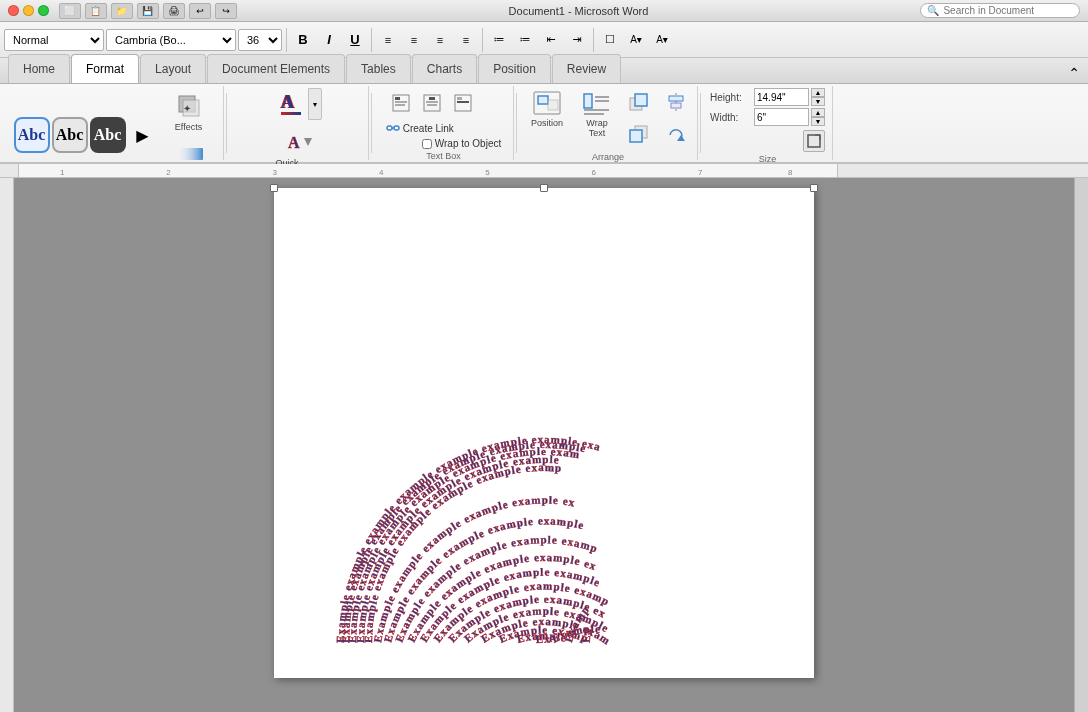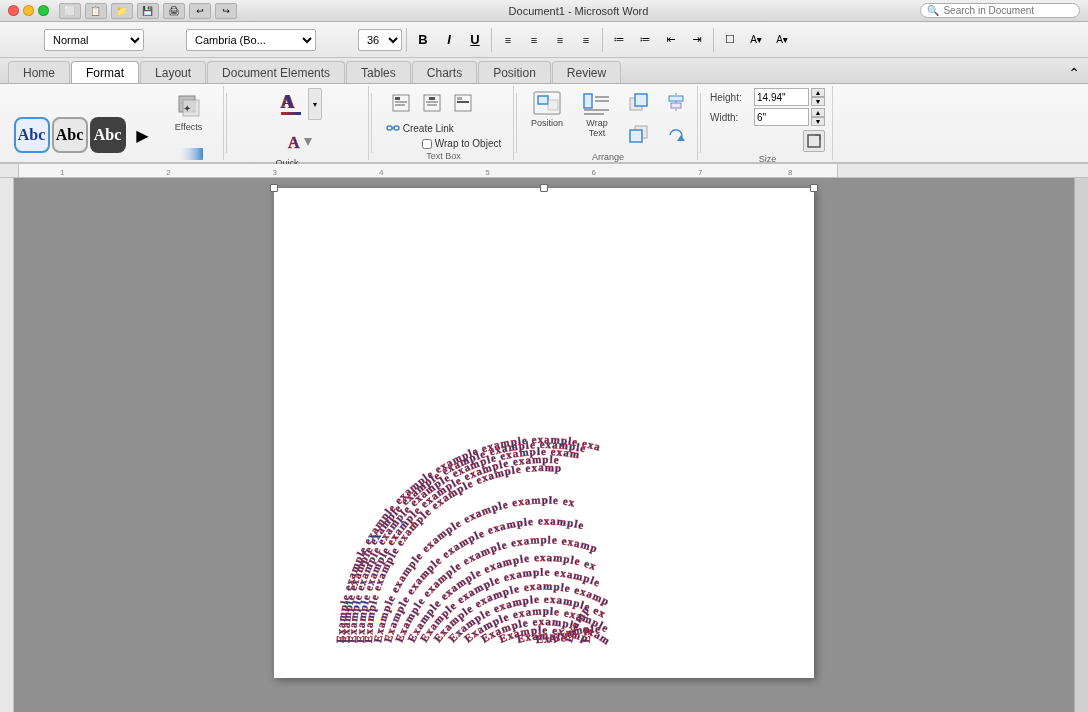--- a/index.html
+++ b/index.html
@@ -46,21 +46,21 @@
     
     .nav-tabs {
       height: 26px;
       background: linear-gradient(to bottom, #e8e8e8, #d8d8d8);
       border-bottom: 1px solid #b0b0b0;
       display: flex;
       align-items: flex-end;
       padding: 0 8px;
     }
     .nav-tab {
-      height: 22px;
+      height: 29px;
       padding: 0 14px;
       border: 1px solid #c0c0c0;
       border-bottom: none;
       border-radius: 4px 4px 0 0;
       background: #e0e0e0;
       cursor: pointer;
       font-size: 12px;
       display: flex;
       align-items: center;
       color: #444;
@@ -237,21 +237,21 @@
     .arrange-btn {
       display: flex; flex-direction: column; align-items: center; cursor: pointer;
       width: 44px; padding: 2px;
     }
     .arrange-btn .icon { font-size: 18px; height: 28px; display: flex; align-items: center; }
     .arrange-btn .lbl { font-size: 9px; color: #444; text-align: center; }
     
     .ribbon-divider { width: 1px; height: 60px; background: #d0d0d0; margin: 0 2px; align-self: center; }
     
     input[type="text"] { outline: none; }
-    select { outline: none; cursor: pointer; margin-left: 40px; }
+    select { outline: none; cursor: pointer; }
     
   </style>
 </head>
 <body>
 
 <div class="title-bar">
   <div class="title-bar-buttons">
     <div class="tb-btn tb-close"></div>
     <div class="tb-btn tb-min"></div>
     <div class="tb-btn tb-max"></div>

